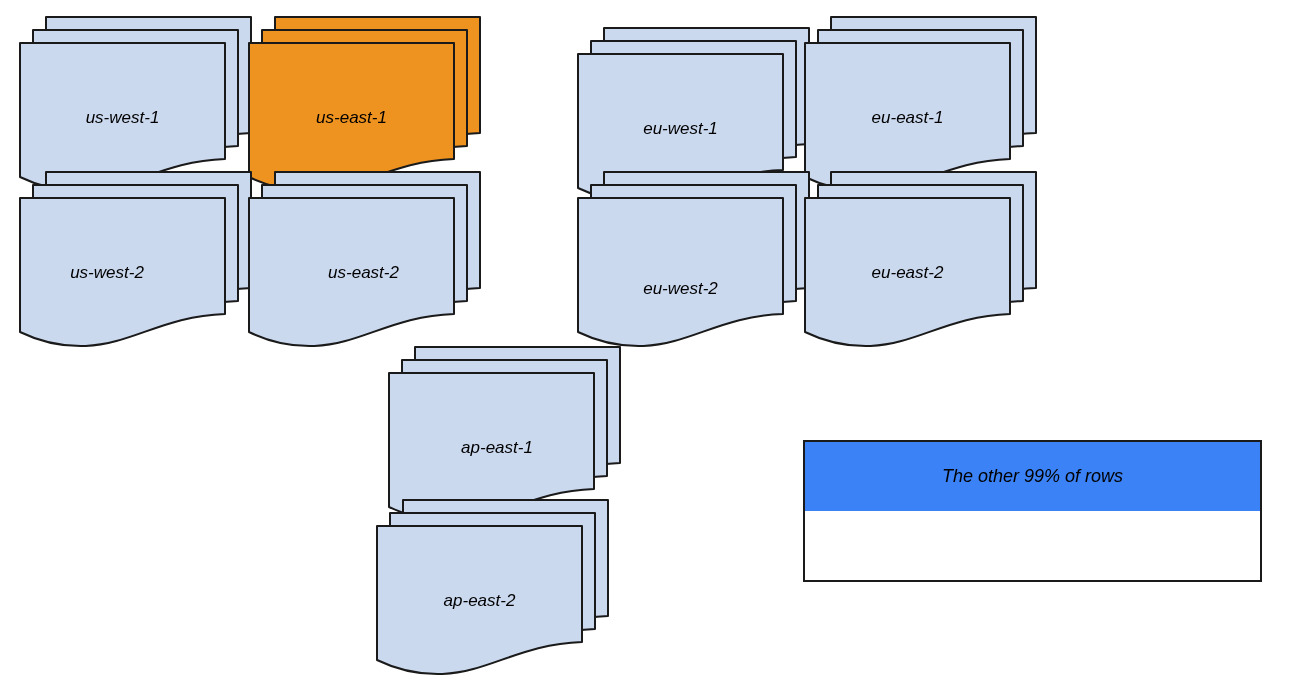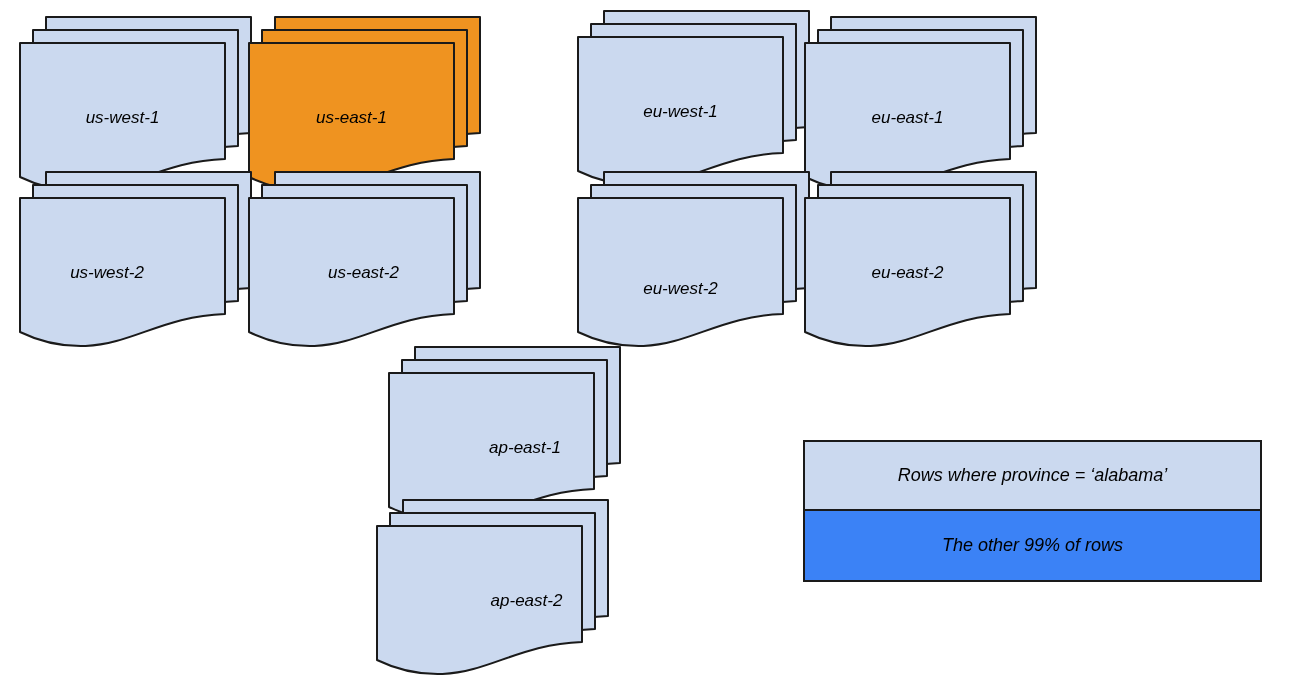--- a/index.html
+++ b/index.html
@@ -52,21 +52,21 @@
       <div class="stack-label" style="top: 96px; left: 4px; width: 205px;">us-west-1</div>
     </div>
     <div class="stack" style="left: 245px; top: 13px; width: 241px; height: 186px;">
       <svg width="241" height="186" viewBox="0 0 241 186">
         <path d="M 30 4 L 235 4 L 235 120 C 173.5 122 142.75 150 95.6 152 C 66.9 153 46.4 146 30 138 Z" fill="#ef9320" stroke="#1a1a1a" stroke-width="2" stroke-linejoin="round"></path>
         <path d="M 17 17 L 222 17 L 222 133 C 160.5 135 129.75 163 82.6 165 C 53.9 166 33.4 159 17 151 Z" fill="#ef9320" stroke="#1a1a1a" stroke-width="2" stroke-linejoin="round"></path>
         <path d="M 4 30 L 209 30 L 209 146 C 147.5 148 116.75000000000001 176 69.6 178 C 40.9 179 20.4 172 4 164 Z" fill="#ef9320" stroke="#1a1a1a" stroke-width="2" stroke-linejoin="round"></path>
       </svg>
       <div class="stack-label" style="top: 96px; left: 4px; width: 205px;">us-east-1</div>
     </div>
-    <div class="stack" style="left: 574px; top: 7px; width: 241px; height: 186px;">
+    <div class="stack" style="left: 574px; top: 24px; width: 241px; height: 186px;">
       <svg width="241" height="186" viewBox="0 0 241 186">
         <path d="M 30 4 L 235 4 L 235 120 C 173.5 122 142.75 150 95.6 152 C 66.9 153 46.4 146 30 138 Z" fill="#cbd9ef" stroke="#1a1a1a" stroke-width="2" stroke-linejoin="round"></path>
         <path d="M 17 17 L 222 17 L 222 133 C 160.5 135 129.75 163 82.6 165 C 53.9 166 33.4 159 17 151 Z" fill="#cbd9ef" stroke="#1a1a1a" stroke-width="2" stroke-linejoin="round"></path>
         <path d="M 4 30 L 209 30 L 209 146 C 147.5 148 116.75000000000001 176 69.6 178 C 40.9 179 20.4 172 4 164 Z" fill="#cbd9ef" stroke="#1a1a1a" stroke-width="2" stroke-linejoin="round"></path>
       </svg>
       <div class="stack-label" style="top: 96px; left: 4px; width: 205px;">eu-west-1</div>
     </div>
     <div class="stack" style="left: 801px; top: 13px; width: 241px; height: 186px;">
       <svg width="241" height="186" viewBox="0 0 241 186">
         <path d="M 30 4 L 235 4 L 235 120 C 173.5 122 142.75 150 95.6 152 C 66.9 153 46.4 146 30 138 Z" fill="#cbd9ef" stroke="#1a1a1a" stroke-width="2" stroke-linejoin="round"></path>
@@ -106,31 +106,28 @@
         <path d="M 4 30 L 209 30 L 209 146 C 147.5 148 116.75000000000001 176 69.6 178 C 40.9 179 20.4 172 4 164 Z" fill="#cbd9ef" stroke="#1a1a1a" stroke-width="2" stroke-linejoin="round"></path>
       </svg>
       <div class="stack-label" style="top: 96px; left: 4px; width: 205px;">eu-east-2</div>
     </div>
     <div class="stack" style="left: 385px; top: 343px; width: 241px; height: 186px;">
       <svg width="241" height="186" viewBox="0 0 241 186">
         <path d="M 30 4 L 235 4 L 235 120 C 173.5 122 142.75 150 95.6 152 C 66.9 153 46.4 146 30 138 Z" fill="#cbd9ef" stroke="#1a1a1a" stroke-width="2" stroke-linejoin="round"></path>
         <path d="M 17 17 L 222 17 L 222 133 C 160.5 135 129.75 163 82.6 165 C 53.9 166 33.4 159 17 151 Z" fill="#cbd9ef" stroke="#1a1a1a" stroke-width="2" stroke-linejoin="round"></path>
         <path d="M 4 30 L 209 30 L 209 146 C 147.5 148 116.75000000000001 176 69.6 178 C 40.9 179 20.4 172 4 164 Z" fill="#cbd9ef" stroke="#1a1a1a" stroke-width="2" stroke-linejoin="round"></path>
       </svg>
-      <div class="stack-label" style="top: 96px; left: 4px; width: 216px; padding-left: 28px;">ap-east-1</div>
+      <div class="stack-label" style="top: 96px; left: 4px; width: 216px;">ap-east-1</div>
     </div>
     <div class="stack" style="left: 373px; top: 496px; width: 241px; height: 186px;">
       <svg width="241" height="186" viewBox="0 0 241 186">
         <path d="M 30 4 L 235 4 L 235 120 C 173.5 122 142.75 150 95.6 152 C 66.9 153 46.4 146 30 138 Z" fill="#cbd9ef" stroke="#1a1a1a" stroke-width="2" stroke-linejoin="round"></path>
         <path d="M 17 17 L 222 17 L 222 133 C 160.5 135 129.75 163 82.6 165 C 53.9 166 33.4 159 17 151 Z" fill="#cbd9ef" stroke="#1a1a1a" stroke-width="2" stroke-linejoin="round"></path>
         <path d="M 4 30 L 209 30 L 209 146 C 147.5 148 116.75000000000001 176 69.6 178 C 40.9 179 20.4 172 4 164 Z" fill="#cbd9ef" stroke="#1a1a1a" stroke-width="2" stroke-linejoin="round"></path>
       </svg>
-      <div class="stack-label" style="top: 96px; left: 4px; width: 205px; margin-left: 47px;">ap-east-2</div>
+      <div class="stack-label" style="top: 96px; left: 4px; width: 205px;">ap-east-2</div>
     </div>
     <div class="legend" style="left: 803px; top: 440px; width: 459px; height: 142px;">
-      <div class="legend-row first" style="background: rgb(203, 217, 239); height: 50%;">
-        <span>Rows where province = ‘alabama’</span>
-      </div>
       <div class="legend-row" style="background: #3b82f6; height: 50%;">
         <span>The other 99% of rows</span>
       </div>
     </div>
   </div>
 
 </body></html>

